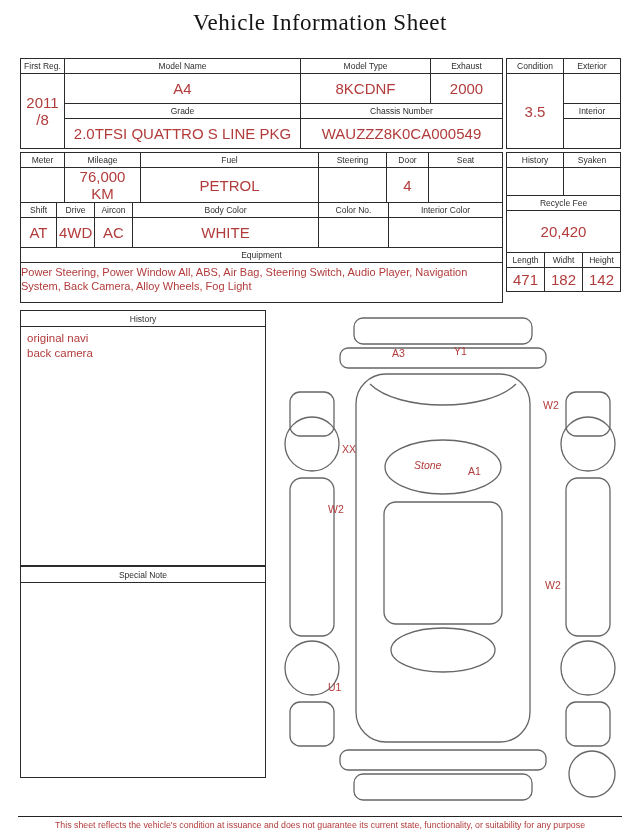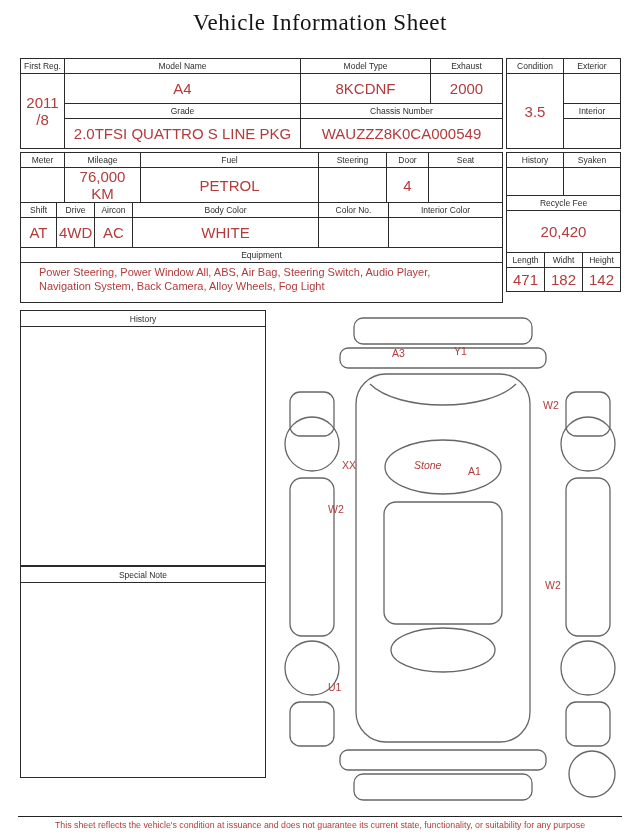--- a/index.html
+++ b/index.html
@@ -25,21 +25,21 @@
   .fs11{font-size:11px;} .fs12{font-size:12px;} .fs13{font-size:13px;}
   .fs14{font-size:14px;} .fs16{font-size:16px;} .fs18{font-size:18px;}
   .row-top { position:absolute; left:20px; display:flex; gap:3px; align-items:flex-start; }
   #row1 { top:58px; }
   #row2 { top:152px; }
   .t1, .t2a, .t2b, .t2c { width:456px; }
   .t1r, .t2r { width:114px; }
   .stack table + table { margin-top:-1px; }
   td.eqp {
     color:#b23b3b; font-size:11px; text-align:left; vertical-align:top;
-    padding:2px 18px; height:40px; line-height:1.3;margin-left:40px;
+    padding:2px 0; height:40px; line-height:1.3;margin-left:40px;
   }
   td.feeval { height:42px; }
   td.emptyval { height:28px; }
   td.dimval { height:24px; }
   .box {
     position:absolute; left:20px; width:246px;
     border:1px solid #2b2b2b; background:#fff;
   }
   #comment-box { top:310px; height:256px; }
   #special-box { top:566px; height:212px; }
@@ -235,20 +235,22 @@
       <td colspan="2" class="val fs13 dimval">471</td>
       <td colspan="2" class="val fs13 dimval">182</td>
       <td colspan="2" class="val fs13 dimval">142</td>
     </tr>
   </tbody>
     </table>
 </div>
 
 <div id="comment-box" class="box">
   <div class="box-header">History</div>
+  <div class="box-content">original navi
+back camera</div>
 </div>
 
 <div id="special-box" class="box">
   <div class="box-header">Special Note</div>
 </div>
 
 <div id="diagram">
   <svg width="356" height="500" viewBox="0 0 356 500">
     <g stroke="#666" fill="none" stroke-width="1.3">
 
@@ -276,21 +278,21 @@
       <rect x="68" y="438" width="206" height="20" rx="8"></rect>
       <rect x="82" y="462" width="178" height="26" rx="9"></rect>
 
       <circle cx="320" cy="462" r="23"></circle>
     </g>
   </svg>
   <div>
       <span class="annotation" style="left: 120px; top: 36px;">A3</span>
       <span class="annotation" style="left: 182px; top: 34px;">Y1</span>
       <span class="annotation" style="left: 271px; top: 88px;">W2</span>
-      <span class="annotation" style="left: 70px; top: 148px;">XX</span>
+      <span class="annotation" style="left: 70px; top: 132px;">XX</span>
       <span class="annotation" style="left: 142px; top: 148px; font-style: italic;">Stone</span>
       <span class="annotation" style="left: 196px; top: 154px;">A1</span>
       <span class="annotation" style="left: 56px; top: 192px;">W2</span>
       <span class="annotation" style="left: 273px; top: 268px;">W2</span>
       <span class="annotation" style="left: 56px; top: 370px;">U1</span>
     </div>
 </div>
 
 <div id="footer">This sheet reflects the vehicle's condition at issuance and does not guarantee its current state, functionality, or suitability for any purpose</div>
 

